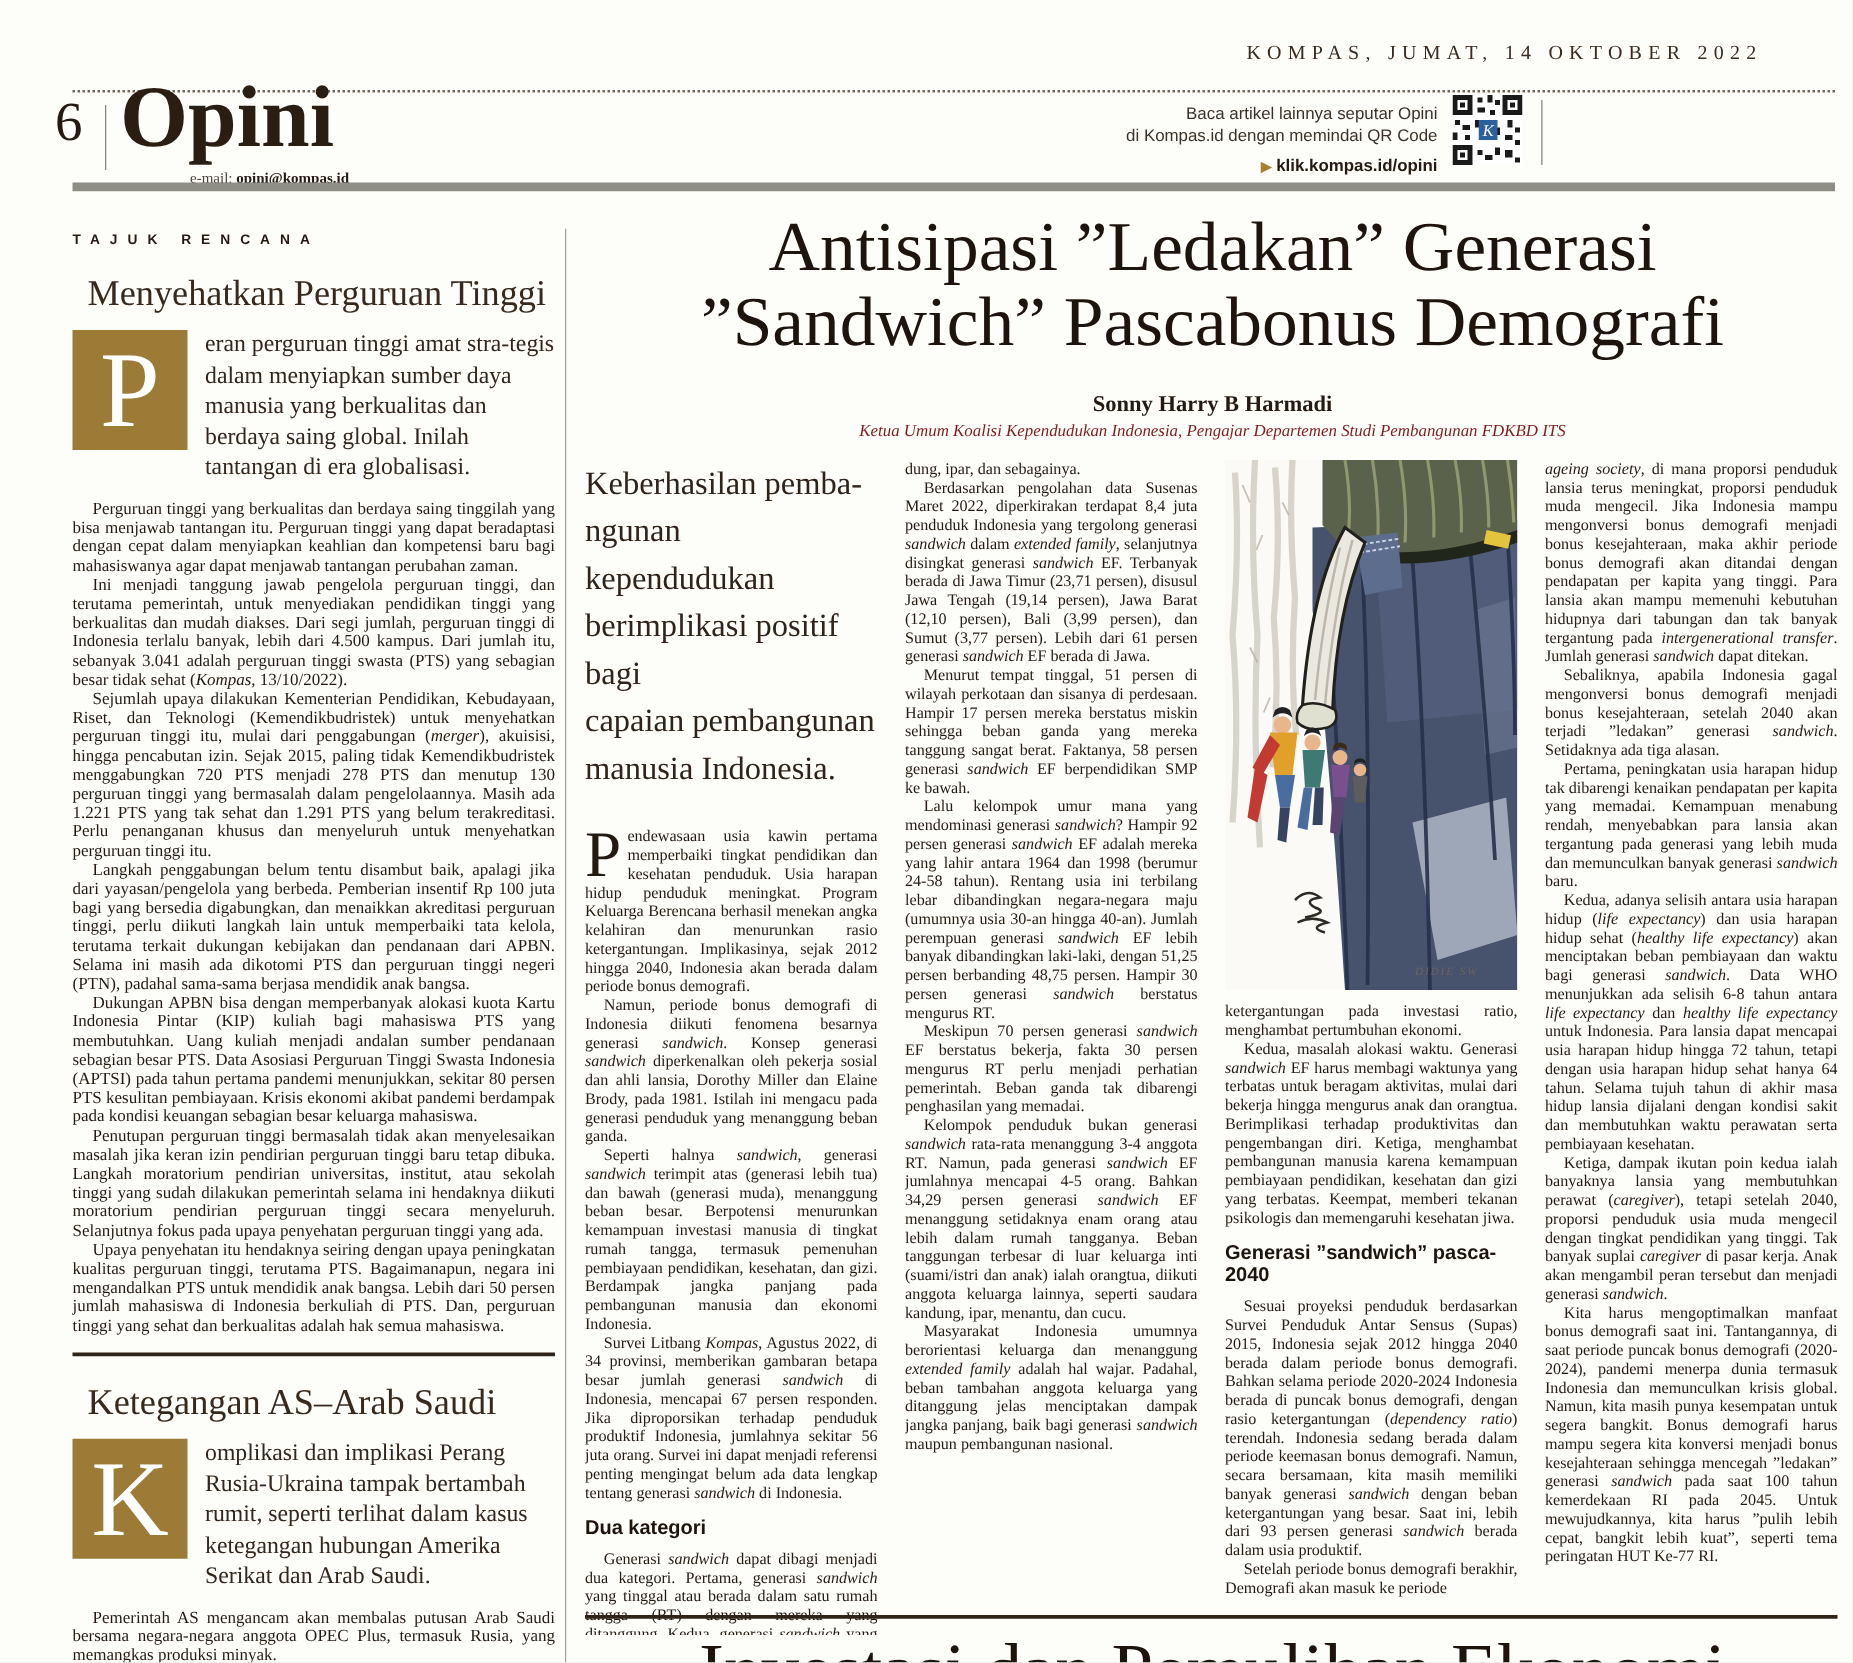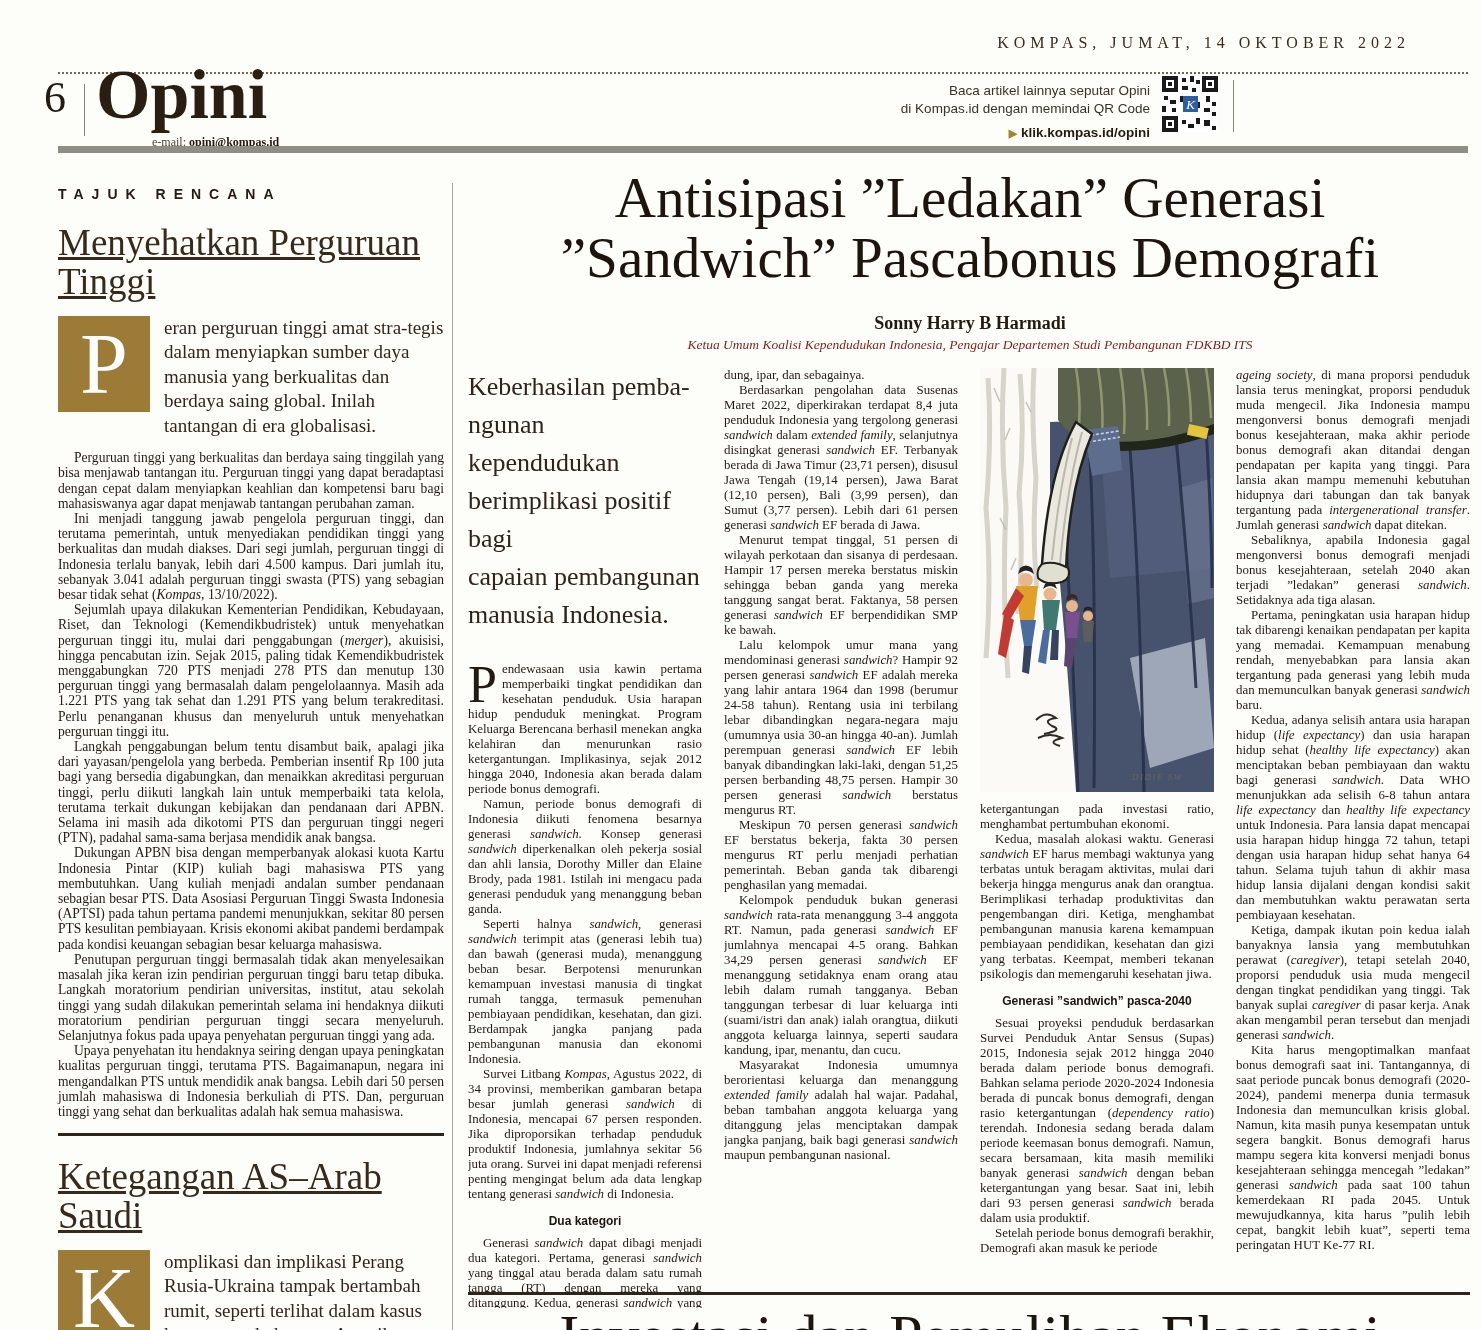--- a/index.html
+++ b/index.html
@@ -15,45 +15,45 @@
   .mast-email b{color:#241a12;}
   .qr-note{position:absolute;right:332px;top:82px;width:260px;text-align:right;
            font-family:"Liberation Sans",sans-serif;font-size:13.5px;color:#3a3228;line-height:1.35;}
   .qr-link{margin-top:6px;font-weight:bold;color:#241a12;}
   .qr-link .tri{color:#a5832f;font-size:11px;}
   .qr-box{position:absolute;right:264px;top:76px;width:56px;height:56px;}
   .qr-vline{position:absolute;right:248px;top:80px;height:52px;width:1px;background:#8a8378;}
   .graybar{position:absolute;left:58px;right:14px;top:146px;height:7px;background:#8e8e87;}
   
   .leftcol{position:absolute;left:58px;top:186px;width:386px;}
-  .tajuk-label{font-family:"Liberation Sans",sans-serif;font-weight:bold;font-size:14px;
+  .tajuk-label{font-family:"Liberation Sans",sans-serif;font-weight:bold;font-size:11px;
                letter-spacing:8px;color:#241a12;}
-  .ed-title{font-size:37px;color:#372a1d;margin:22px 0 14px 0;line-height:1.05;text-decoration:underline;}
+  .ed-title{font-size:29px;color:#372a1d;margin:22px 0 14px 12px;line-height:1.05;}
   .ed-intro-row{display:flex;gap:14px;margin-bottom:12px;}
   .dropbox{flex:0 0 92px;height:96px;background:#9b7b36;color:#fff;
            font-size:86px;line-height:96px;text-align:center;}
   .ed-intro{font-size:19px;line-height:24.5px;color:#33261c;}
   .ed-body p{font-size:13.6px;line-height:15.2px;text-align:justify;margin:0;text-indent:16px;}
   .ed-divider{border:none;border-top:3px solid #2f241a;margin:14px 0 0 0;}
   
   .main-vline{position:absolute;left:452px;top:183px;bottom:0;width:1px;background:#a9a296;}
   .main{position:absolute;left:468px;top:168px;width:1004px;}
   .headline{text-align:center;font-size:56px;line-height:1.08;color:#1d140e;
             transform:scaleX(1.02);transform-origin:center;}
   .byline{text-align:center;font-weight:bold;font-size:18px;margin-top:24px;}
   .affil{text-align:center;font-style:italic;font-size:13.5px;margin-top:3px;color:#7f1d1d;}
   .cols{position:absolute;left:468px;top:368px;width:1004px;height:940px;
         display:flex;gap:22px;overflow:hidden;}
   .col{width:234px;height:940px;overflow:hidden;}
   .standfirst{font-size:26px;line-height:38px;color:#2f231a;white-space:pre-line;margin-bottom:28px;}
   .col p{font-size:12.9px;line-height:15px;text-align:justify;margin:0;text-indent:15px;}
   .col p.noindent{text-indent:0;}
   .dropcap{float:left;font-size:52px;line-height:42px;padding:2px 5px 0 0;color:#241a12;}
-  .subhead{font-family:"Liberation Sans",sans-serif;font-weight:bold;font-size:12px;
-           margin:12px 0 8px 0;color:#1d140e;text-align:center;}
+  .subhead{font-family:"Liberation Sans",sans-serif;font-weight:bold;font-size:16px;
+           margin:12px 0 8px 0;color:#1d140e;}
   .illo{width:234px;height:424px;margin-bottom:10px;}
   
   .bottom-rule{position:absolute;left:468px;right:12px;top:1292px;border-top:3px solid #2f241a;}
   .bottom-headline{position:absolute;left:468px;width:1004px;top:1302px;text-align:center;
                    font-size:60px;color:#1d140e;}
 </style>
 </head>
 <body>
 
 <div class="page">

